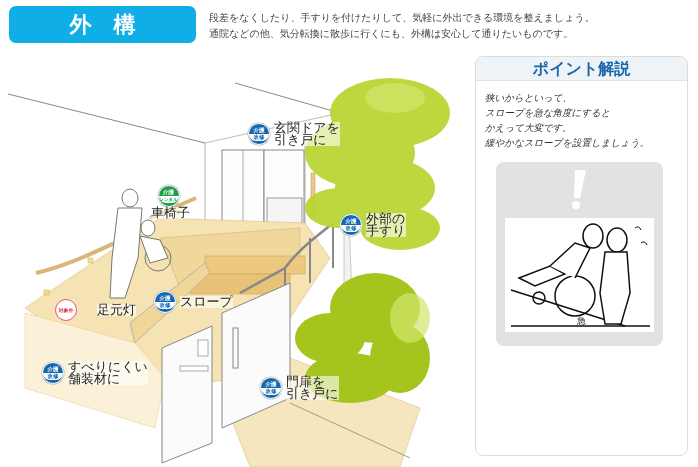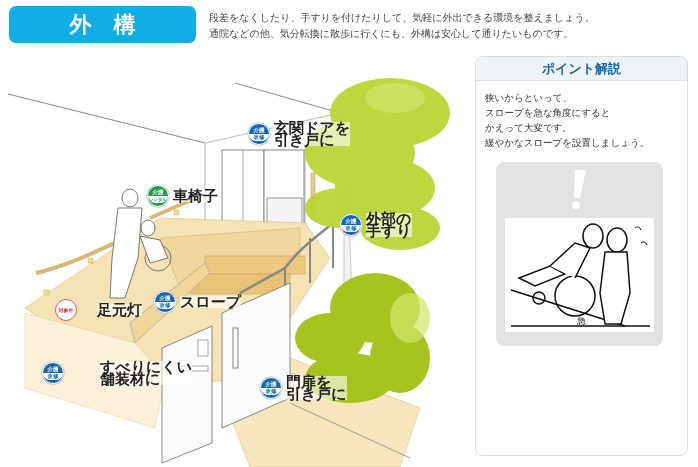--- a/index.html
+++ b/index.html
@@ -27,31 +27,31 @@
       font-size: 5.5px; line-height: 7px; color: #fff; font-weight: bold;
       border: 1px solid #fff; box-shadow: 0 0 0 0.5px #bbb;
     }
     .badge .top { width: 100%; text-align: center; }
     .badge .bot { width: 100%; text-align: center; background: #fff; color: #1a6fb5; border-radius: 0 0 11px 11px; }
     .badge.blue { background: #1468b0; }
     .badge.blue .bot { color: #1468b0; }
     .badge.green { background: #1f9e4a; }
     .badge.green .bot { color: #1f9e4a; font-size: 4.5px; }
     .badge.red { background: #fff; border: 1px solid #e05a6a; color: #d8304a; font-size: 5px; box-shadow: none; }
-    .callout-text { margin-left: 4px; font-size: 15px; line-height: 12px; color: #222; background: rgba(255,255,255,0.6); font-weight: bold; }
+    .callout-text { margin-left: 4px; font-size: 13px; line-height: 12px; color: #222; background: rgba(255,255,255,0.6); }
 
     .point-panel {
       position: absolute; left: 475px; top: 56px; width: 213px; height: 400px;
       border: 1px solid #dcdcdc; border-radius: 8px; background: #fff; overflow: hidden;
     }
     .point-header {
       height: 24px; background: #eef3f8; border-bottom: 1px solid #dbe3ea;
-      color: #1a66a8; font-weight: bold; font-size: 13px; text-align: center; line-height: 24px;
-    }
-    .point-body { padding: 9px 0 0 9px; font-size: 9.5px; line-height: 15px; color: #333; }
+      color: #1a66a8; font-weight: bold; font-size: 16px; text-align: center; line-height: 24px;
+    }
+    .point-body { padding: 9px 0 0 9px; font-size: 9.5px; line-height: 15px; color: #333; font-style: italic; }
     .warn-card {
       position: absolute; left: 20px; top: 105px; width: 167px; height: 184px;
       background: #e2e2e2; border-radius: 8px;
     }
     .exclaim {
       position: absolute; left: 72px; top: 6px; width: 22px; height: 44px;
     }
     .warn-image {
       position: absolute; left: 9px; top: 56px; width: 149px; height: 114px; background: #fff;
     }
@@ -142,21 +142,21 @@
     <div class="badge blue">
       <span class="top">介護</span>
       <span class="bot">改修</span>
     </div>
     <div class="callout-text">
       <div>玄関ドアを</div>
       <div>引き戸に</div>
     </div>
   </div>
 
-  <div class="callout" style="left:147px; top:127px;">
+  <div class="callout" style="left:147px; top:127px;flex-direction:column;">
     <div class="badge green">
       <span class="top">介護</span>
       <span class="bot">レンタル</span>
     </div>
     <div class="callout-text">
       <div>車椅子</div>
     </div>
   </div>
 
   <div class="callout" style="left:340px; top:155px;">
@@ -182,21 +182,21 @@
   <div class="callout" style="left:154px; top:233px;justify-content:flex-end;">
     <div class="badge blue">
       <span class="top">介護</span>
       <span class="bot">改修</span>
     </div>
     <div class="callout-text">
       <div>スロープ</div>
     </div>
   </div>
 
-  <div class="callout" style="left:42px; top:303px;gap:32px;">
+  <div class="callout" style="left:42px; top:303px;">
     <div class="badge blue">
       <span class="top">介護</span>
       <span class="bot">改修</span>
     </div>
     <div class="callout-text">
       <div>すべりにくい</div>
       <div>舗装材に</div>
     </div>
   </div>
 

